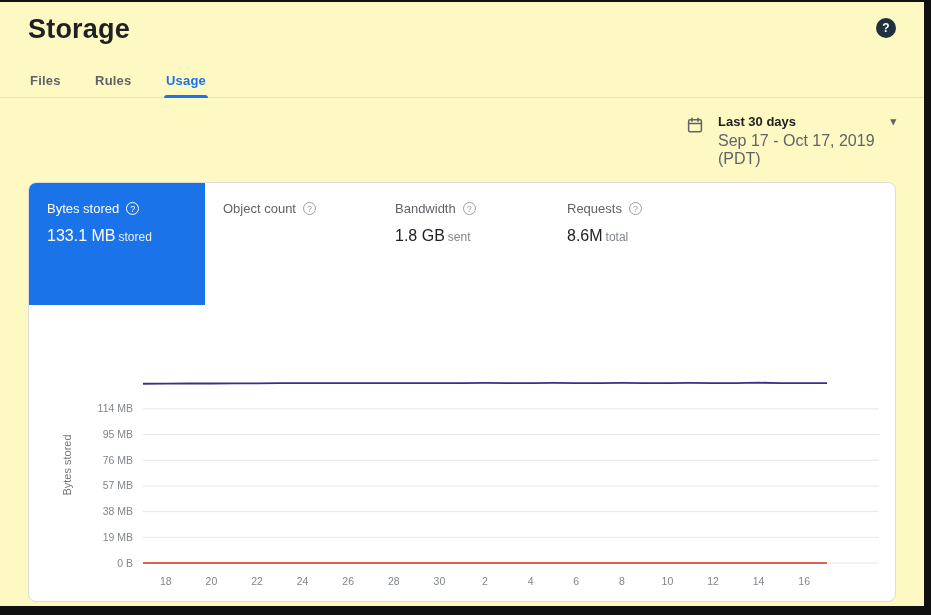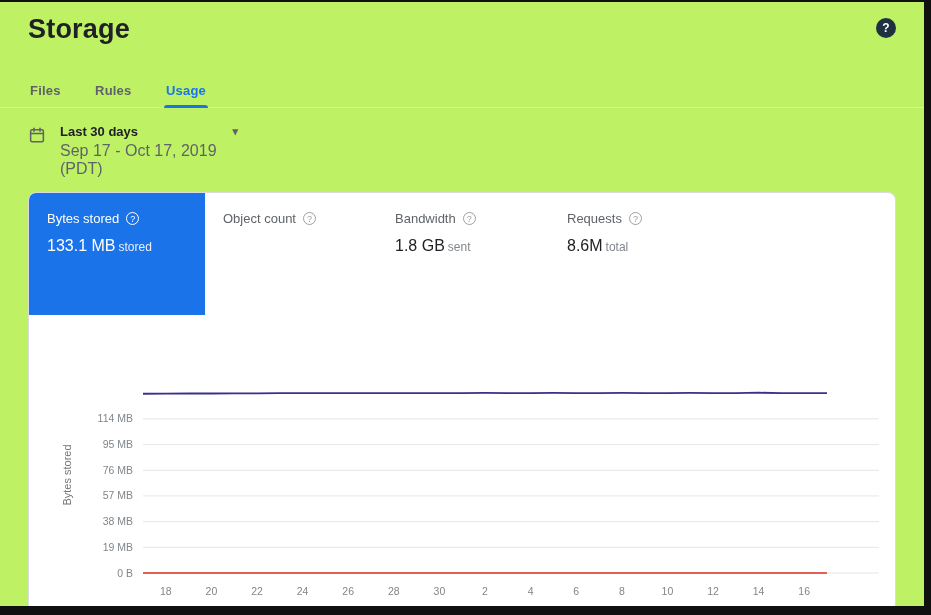--- a/index.html
+++ b/index.html
@@ -9,39 +9,39 @@
     --help-circle:#1f3040;
     --grid:#e6e6e6;
     --text-dark:#202124;
     --text-gray:#5f6368;
     --text-light:#80868b;
   }
   *{box-sizing:border-box;}
   html,body{margin:0;padding:0;background:#fff;}
   body{font-family:"Liberation Sans", sans-serif; color:var(--text-dark);}
   .viewport{
-    width:931px;height:615px;overflow:hidden;background:#bef264;
+    width:931px;height:615px;overflow:hidden;background:#fef9c3;
     border-top:2px solid #101010;border-right:7px solid #101010;border-bottom:9px solid #101010;
   }
   .page{height:100%;padding:0 28px;}
   .page-header{display:flex;justify-content:space-between;align-items:flex-start;padding-top:12px;}
   .page-header h1{margin:0;font-size:27px;font-weight:700;letter-spacing:.2px;color:var(--text-dark);}
   .help-btn{
     width:20px;height:20px;border-radius:50%;border:none;background:var(--help-circle);
     color:#fff;font-size:12px;font-weight:700;line-height:20px;text-align:center;padding:0;cursor:pointer;margin-top:4px;
   }
-  .tabs{margin:32px -28px 0 -28px;padding:0 28px;border-bottom:1px solid var(--divider);}
+  .tabs{margin:22px -28px 0 -28px;padding:0 28px;border-bottom:1px solid var(--divider);}
   .tab{
     display:inline-block;background:none;border:none;padding:6px 2px 9px 2px;margin-right:26px;
     font-size:13px;font-weight:700;color:var(--tab-inactive);cursor:pointer;position:relative;
     font-family:"Liberation Sans", sans-serif;letter-spacing:.2px;
   }
   .tab.active{color:var(--accent);}
   .tab.active::after{content:"";position:absolute;left:0;right:0;bottom:-1px;height:3px;background:var(--accent);border-radius:3px 3px 0 0;}
-  .toolbar{display:flex;padding:16px 0 14px 0;}
+  .toolbar{display:flex;justify-content:flex-end;padding:16px 0 14px 0;}
   .date-range{display:flex;align-items:flex-start;gap:14px;cursor:pointer;}
   .cal-icon{margin-top:2px;display:inline-flex;}
   .dr-text{width:178px;}
   .dr-top{display:flex;justify-content:space-between;align-items:center;font-size:13px;font-weight:700;color:var(--text-dark);}
   .dr-caret{color:var(--text-gray);font-size:11px;}
   .dr-sub{font-size:16px;color:var(--text-gray);margin-top:3px;}
   .card{border:1px solid #dadce0;border-radius:8px;overflow:hidden;background:#fff;}
   .metrics{display:flex;align-items:flex-start;min-height:122px;}
   .tile{padding:18px 18px;width:172px;cursor:pointer;}
   .tile.selected{background:var(--accent);color:#fff;width:176px;height:122px;}

